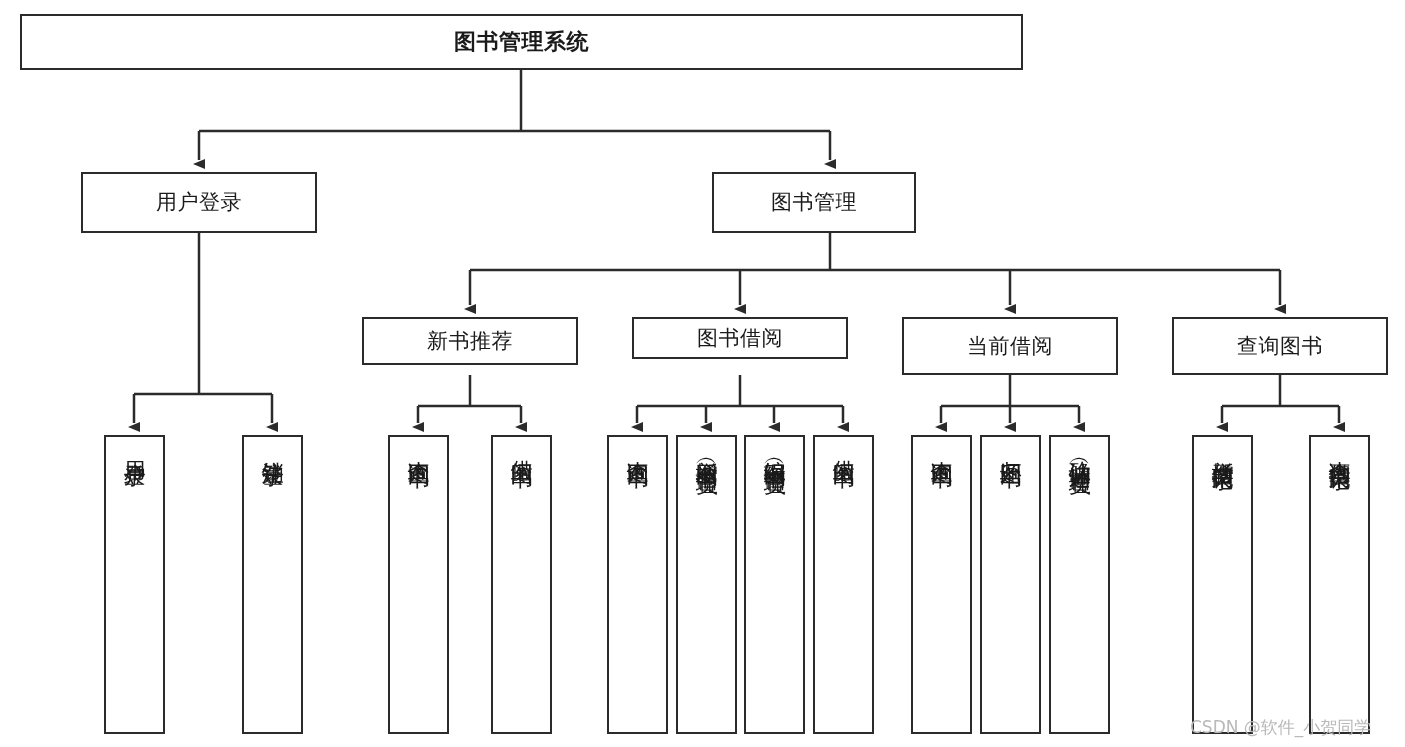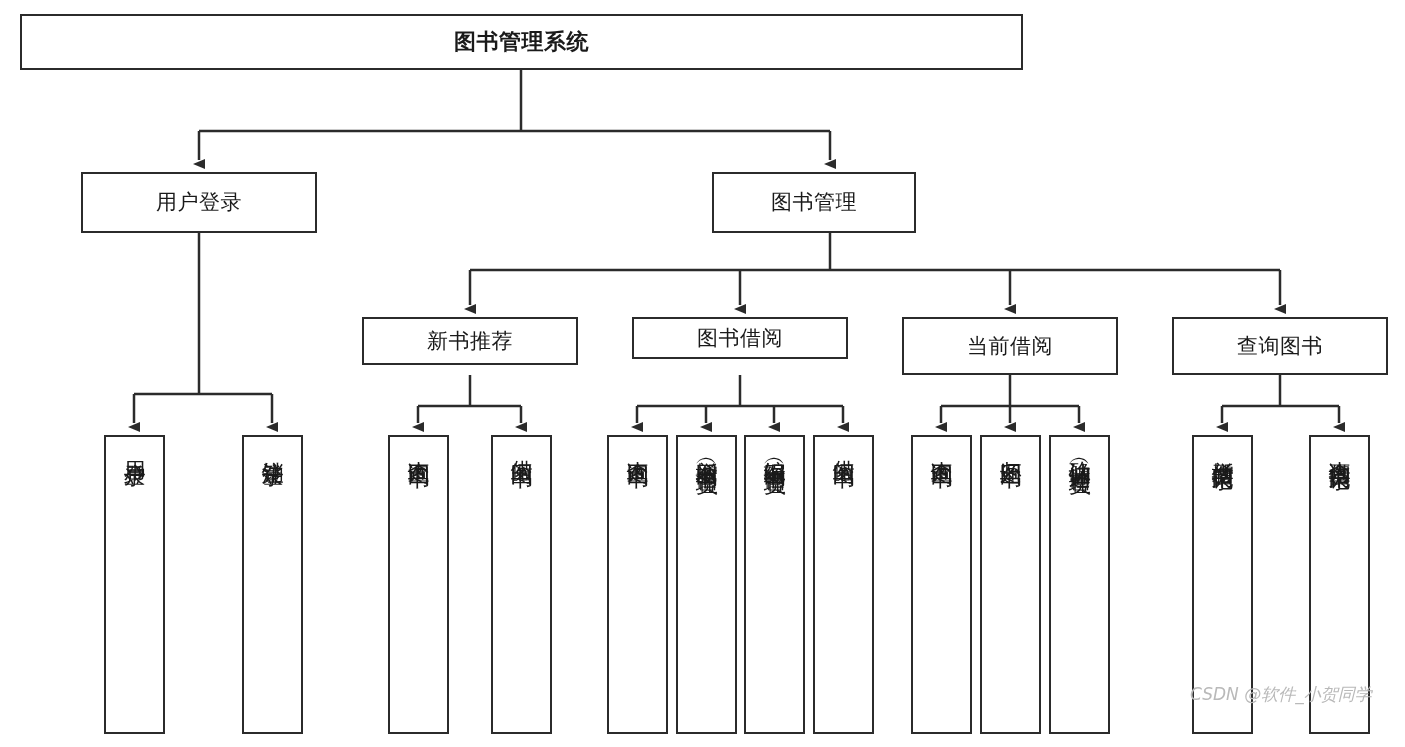--- a/index.html
+++ b/index.html
@@ -201,15 +201,15 @@
     <span class="label">确认归还（管理员）</span>
   </div>
 
   <div class="node leaf" style="left:1192px; top:435px; width:61px; height:299px;">
     <span class="label">新增借阅记录</span>
   </div>
   <div class="node leaf" style="left:1309px; top:435px; width:61px; height:299px;">
     <span class="label">查询借阅记录</span>
   </div>
 
-  <div class="watermark" style="left:1190px; top:683px;font-style:italic;">CSDN @软件_小贺同学</div>
+  <div class="watermark" style="left:1190px; top:716px;">CSDN @软件_小贺同学</div>
 
 </div>
 
 </body></html>

